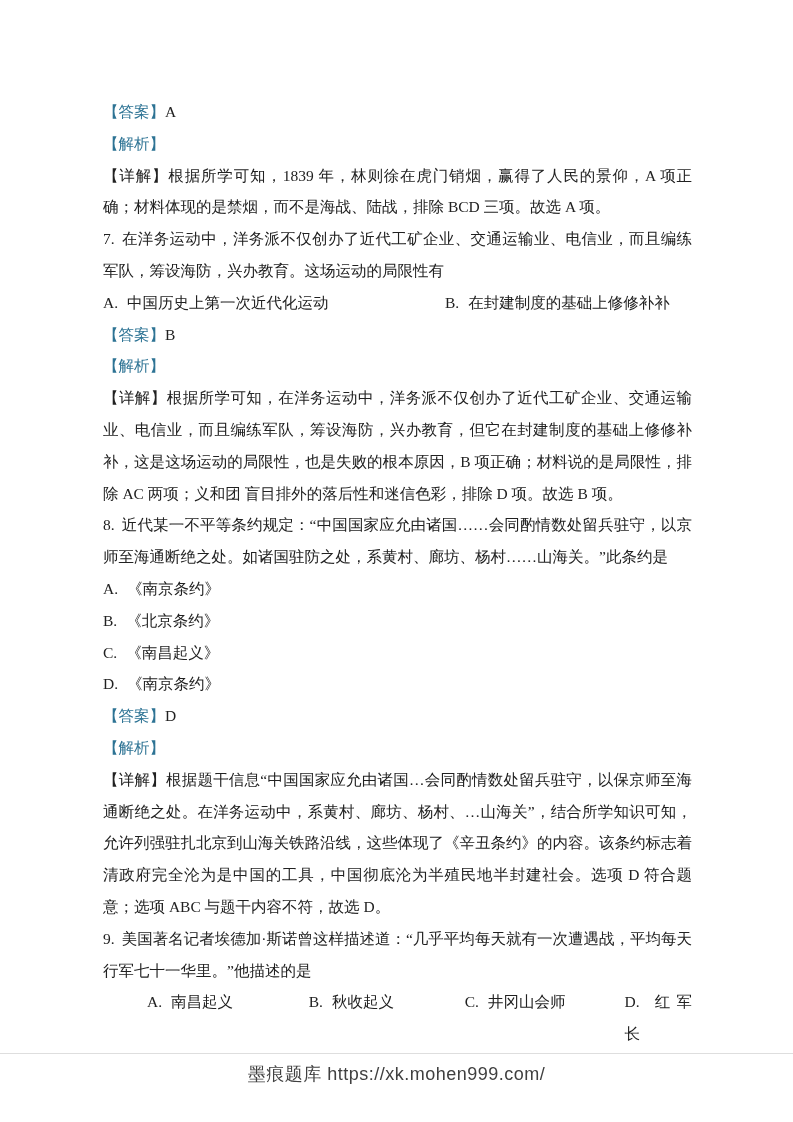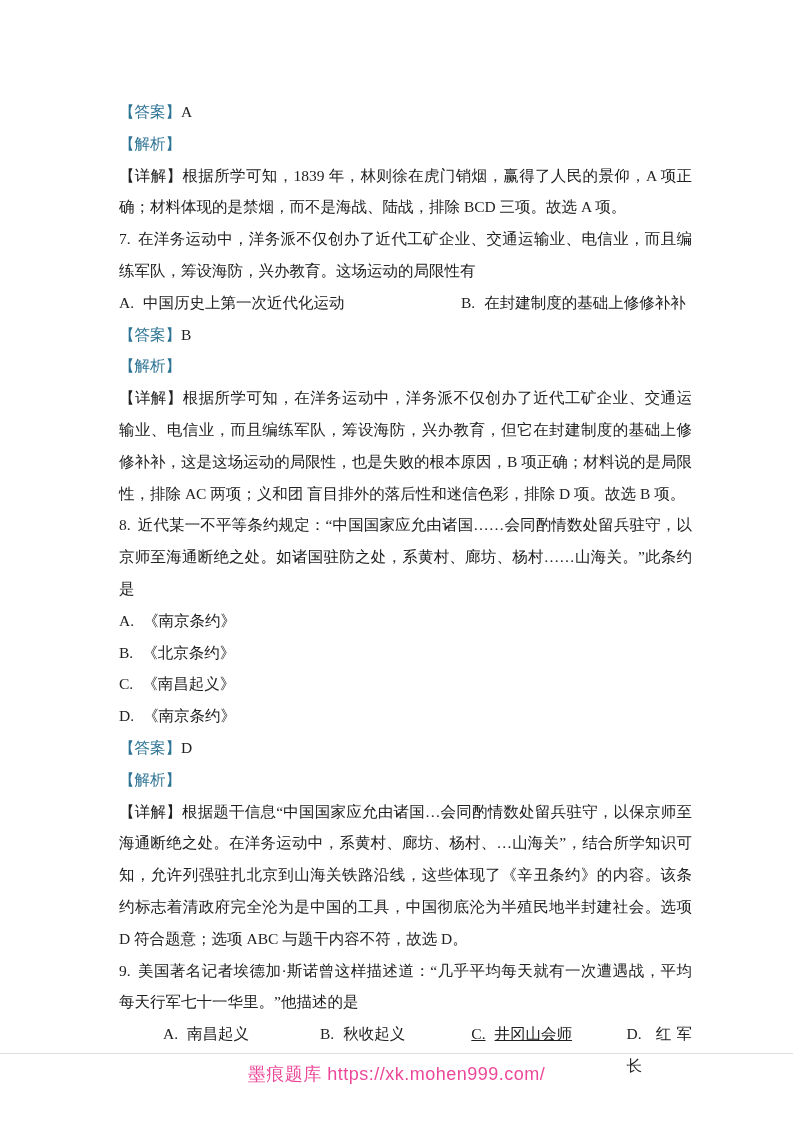--- a/index.html
+++ b/index.html
@@ -10,50 +10,50 @@
   body {
     width: 793px;
     height: 1122px;
     position: relative;
     overflow: hidden;
     font-family: "Liberation Serif", "DejaVu Serif", serif;
     color: #212121;
   }
   .content {
     position: absolute;
-    top: 0; left: 16px; right: 0;
+    top: 0; left: 0; right: 0;
     padding: 96px 101px 0 103px;
     font-size: 15.5px;
     line-height: 31.8px;
     text-align: justify;
     text-align-last: left;
   }
   p { margin: 0; }
   .hl { color: #2d7394; }
   .stem-num { margin-right: 7px; }
   .opt-letter { margin-right: 9px; }
   .opt-row2 { display: flex; align-items: center; }
   .opt-row2 .opt-cell { width: 342px; }
   .opt-row2 .opt-cell:last-child { width: auto; }
   .opt-row4 { display: flex; padding-left: 5px; }
   .opt-row4 .opt-cell:nth-child(1) { width: 169px; margin-left: 39px; }
   .opt-row4 .opt-cell:nth-child(2) { width: 163px; }
-  .opt-row4 .opt-cell:nth-child(3) { width: 167px; text-decoration: underline; }
+  .opt-row4 .opt-cell:nth-child(3) { width: 167px; }
   .footer {
     position: absolute;
     left: 0; right: 0;
     top: 1053px;
     border-top: 1px solid #dedede;
   }
   .footer-text {
     margin-top: 8px;
     text-align: center;
     font-family: "Liberation Sans", "DejaVu Sans", sans-serif;
     font-size: 18px;
-    color: #ec4899;
+    color: #404040;
     letter-spacing: 0.5px;
   }
 </style>
 </head>
 <body>
 
 <div class="content">
 
   <p><span class="hl">【答案】</span><span>A</span></p>
   <p><span class="hl">【解析】</span></p>

